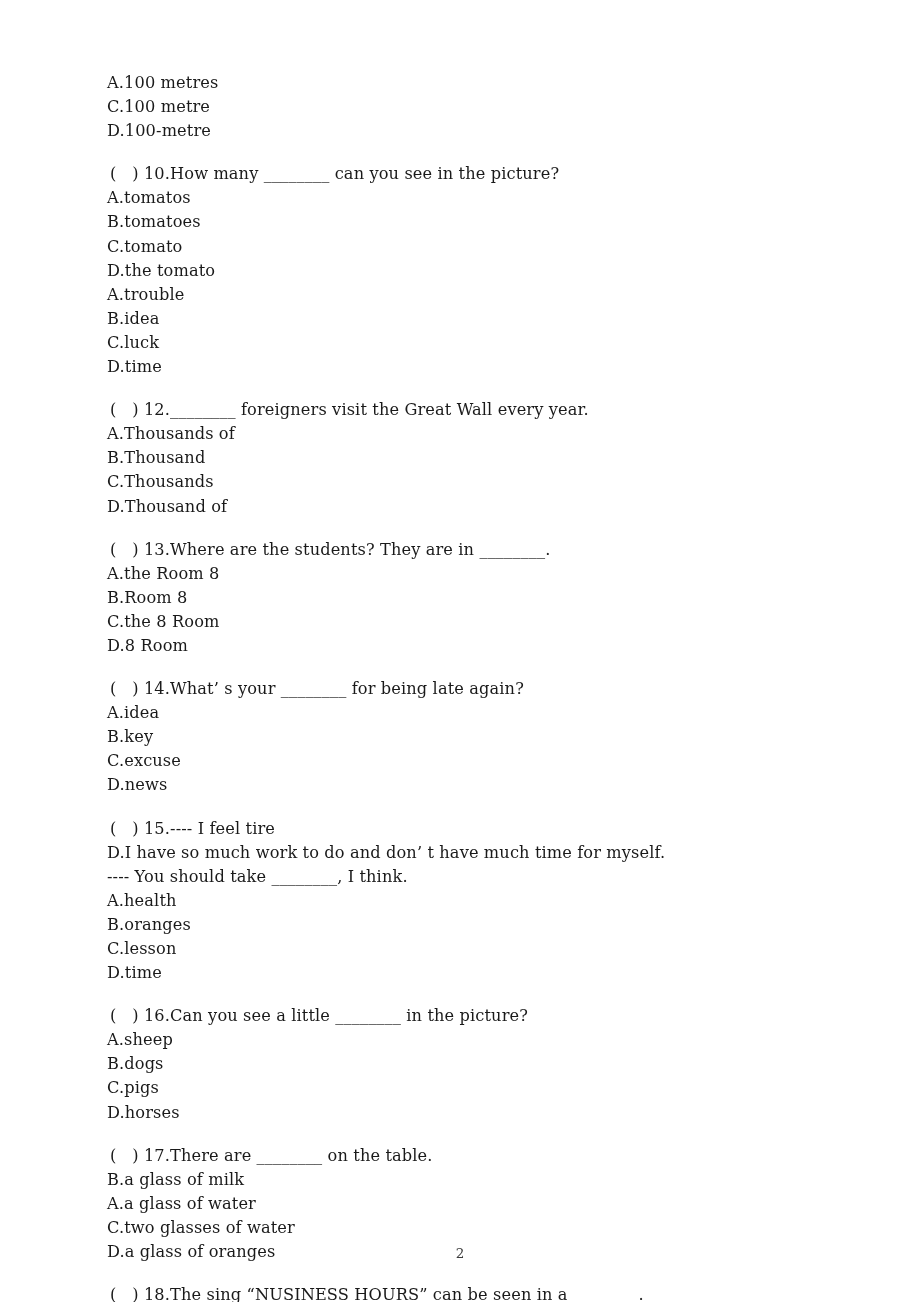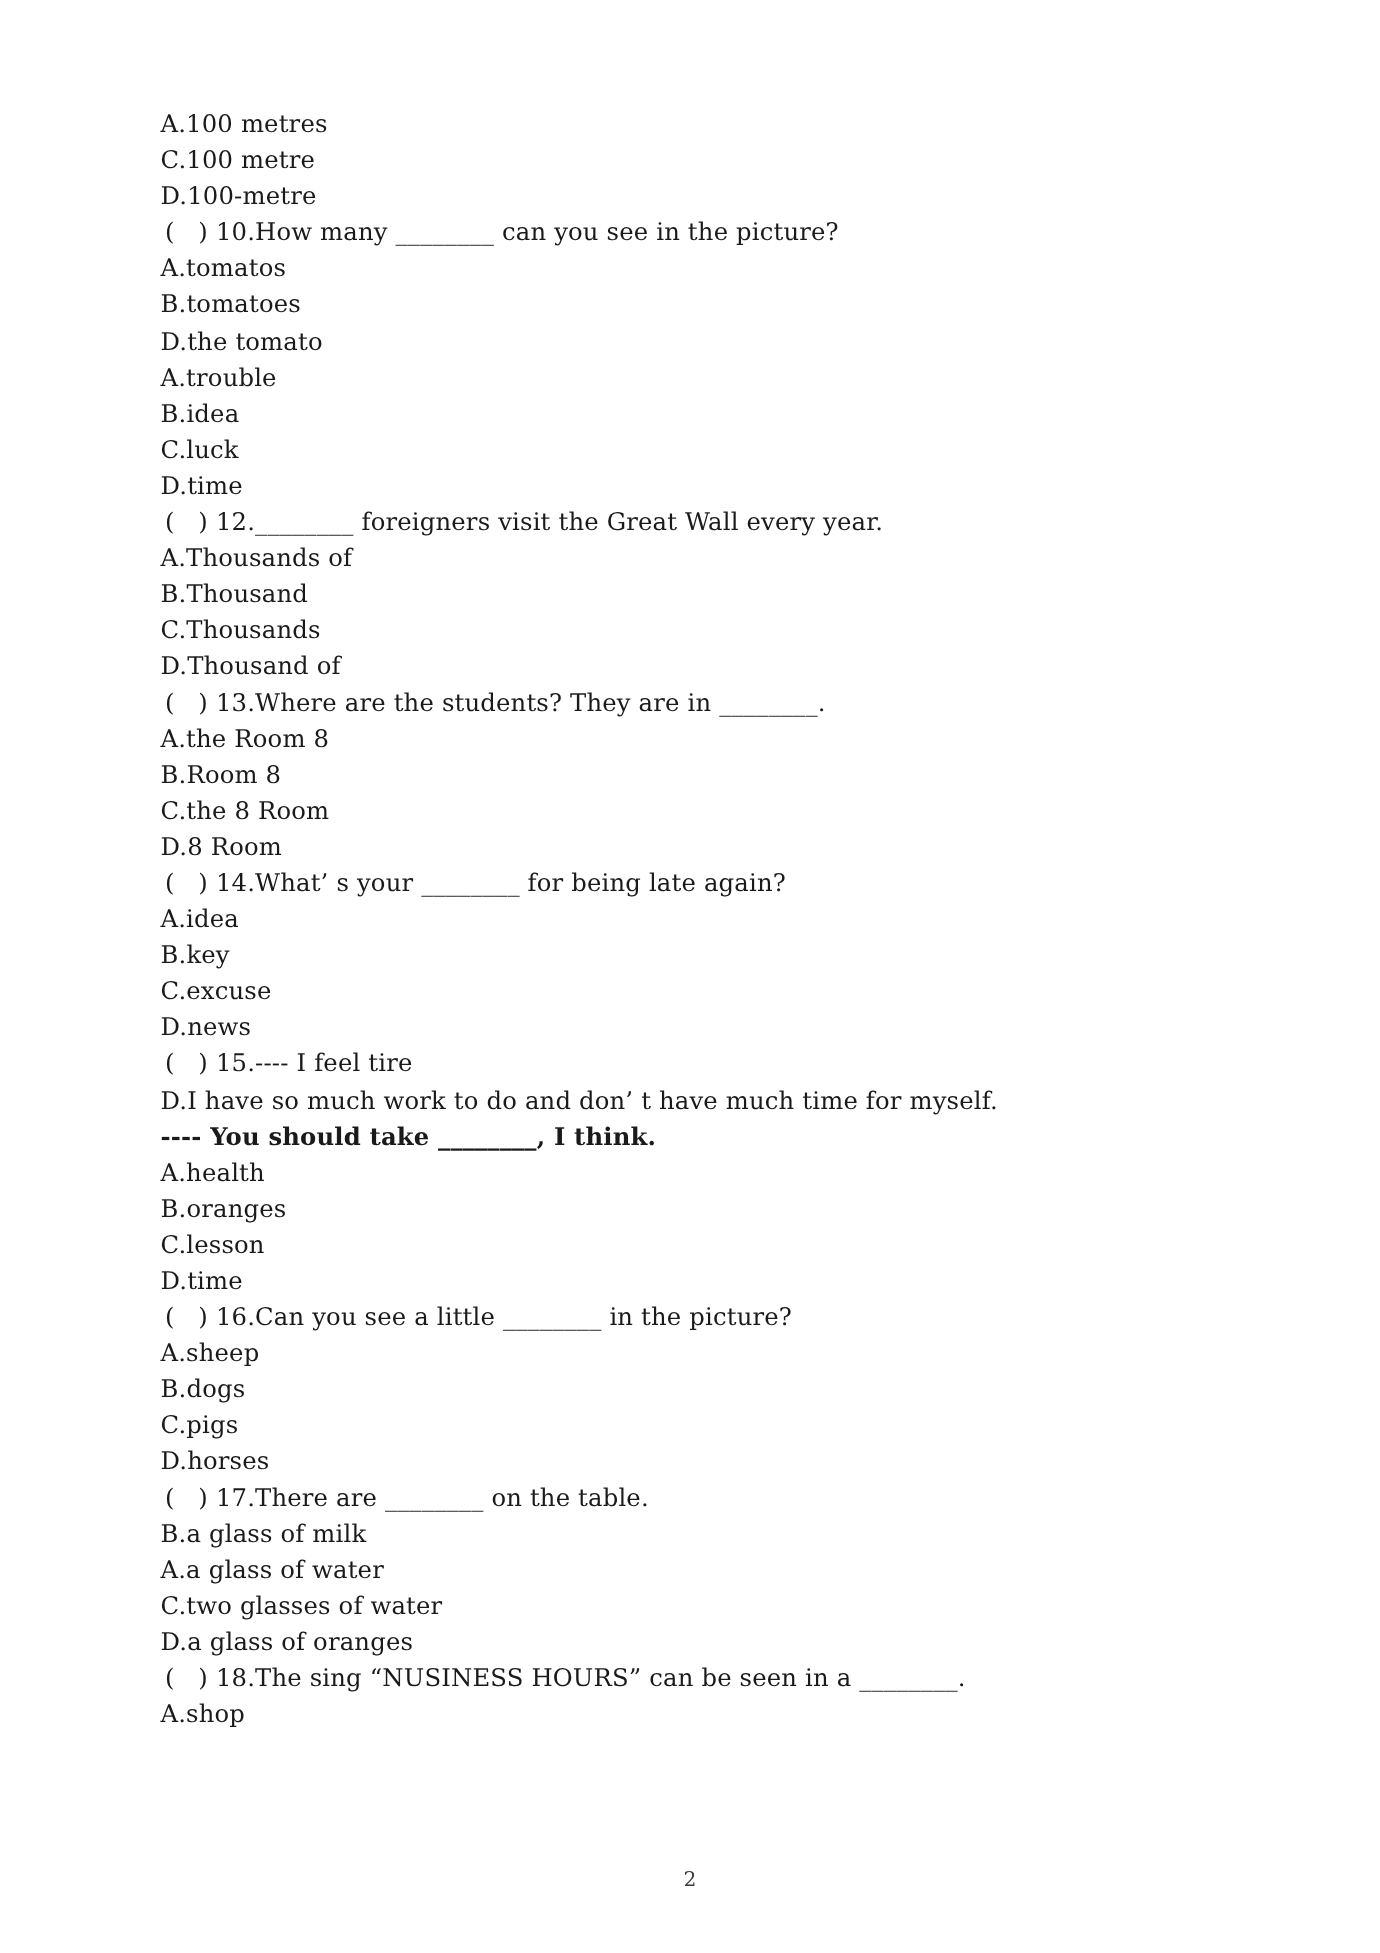--- a/index.html
+++ b/index.html
@@ -30,27 +30,27 @@
     font-size: 16.2px;
     line-height: 24.1px;
     height: 24.1px;
     white-space: pre;
     letter-spacing: 0.12px;
     font-family: "DejaVu Serif", "Liberation Serif", serif;
   }
   
   .line.q {
     padding-left: 3px;
+    margin-top: 19px;
   }
   .line.opt {
     padding-left: 0px;
   }
   .line.cont {
     padding-left: 0px;
-    font-weight: bold;
   }
   .page-number {
     position: absolute;
     left: 0;
     top: 1243px;
     width: 920px;
     text-align: center;
     font-size: 13.5px;
     line-height: 20px;
     color: #3a3a3a;
@@ -62,20 +62,21 @@
 
 <div class="page">
 
   <div class="doc-body">
       <div class="line opt">A.100 metres</div>
       <div class="line opt">C.100 metre</div>
       <div class="line opt">D.100-metre</div>
       <div class="line q">(   ) 10.How many ________ can you see in the picture?</div>
       <div class="line opt">A.tomatos</div>
       <div class="line opt">B.tomatoes</div>
+      <div class="line opt">C.tomato</div>
       <div class="line opt">D.the tomato</div>
       <div class="line opt">A.trouble</div>
       <div class="line opt">B.idea</div>
       <div class="line opt">C.luck</div>
       <div class="line opt">D.time</div>
       <div class="line q">(   ) 12.________ foreigners visit the Great Wall every year.</div>
       <div class="line opt">A.Thousands of</div>
       <div class="line opt">B.Thousand</div>
       <div class="line opt">C.Thousands</div>
       <div class="line opt">D.Thousand of</div>

